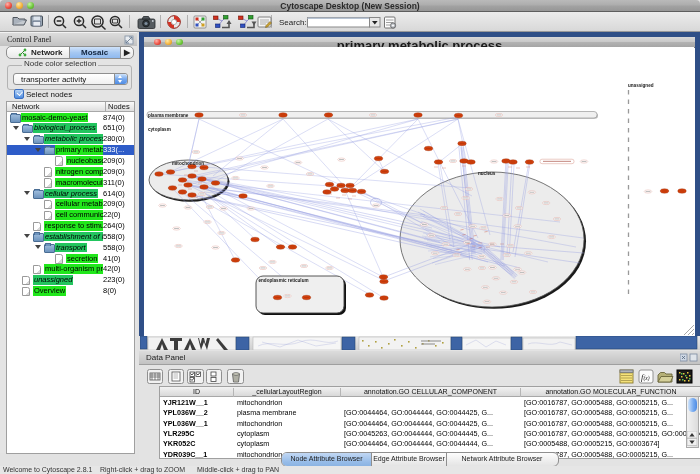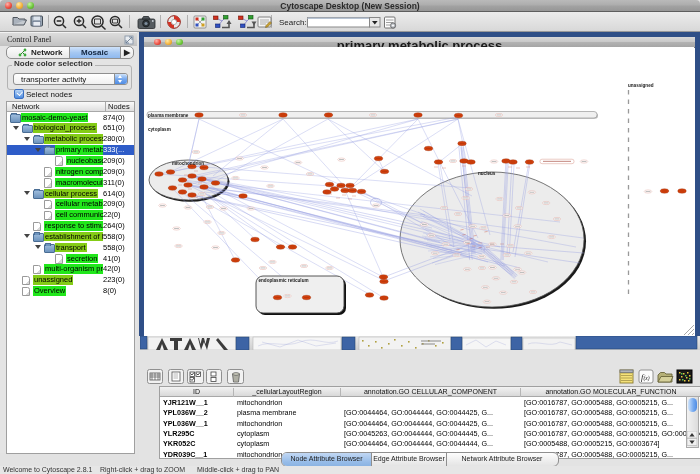--- a/index.html
+++ b/index.html
@@ -12,38 +12,38 @@
 
 #toolbar{left:0;top:12px;width:700px;height:19px;background:linear-gradient(#ececec,#d8d8d8);border-bottom:1px solid #9a9a9a;}
 
 #cp-header{left:0;top:32px;width:137px;height:13px;background:linear-gradient(#dcdcdc,#c2c2c2);border-bottom:1px solid #9f9f9f;border-top:1px solid #f2f2f2;font-family:Liberation Serif, serif;}
 #cp-header span{position:absolute;left:7px;top:2px;font-size:8px;color:#1c1c1c;}
 #cp-body{left:0;top:46px;width:137px;height:407px;background:#e4e4e4;}
 #cp-tabs{position:absolute;left:6px;top:0px;width:126px;height:11px;border:1px solid #8f8f8f;border-radius:5px;background:linear-gradient(#fdfdfd,#e9e9e9);overflow:hidden;}
 #tab-mosaic{position:absolute;left:62px;top:0;width:50px;height:11px;background:linear-gradient(#cfe2fa,#a6c8f2 50%,#8fb9ef);border-left:1px solid #8f8f8f;border-right:1px solid #8f8f8f;}
 #cp-tabs .lbl{position:absolute;top:1px;font-size:8px;font-weight:bold;color:#222;}
 #grpbox{position:absolute;left:7px;top:19px;width:123px;height:23px;border:1px solid #b3b3b3;border-radius:3px;}
-#grpbox-lbl{position:absolute;left:12px;top:13px;font-size:8px;font-weight:bold;color:#333;background:#e4e4e4;padding:0 2px;}
+#grpbox-lbl{position:absolute;left:22px;top:13px;font-size:8px;font-weight:normal;color:#333;background:#e4e4e4;padding:0 2px;}
 #dropdown{position:absolute;left:13px;top:27px;width:113px;height:10px;background:linear-gradient(#ffffff,#f0f0f0);border:1px solid #8f8f8f;border-radius:3px;}
 #dropdown .txt{position:absolute;left:7px;top:0.5px;font-size:8px;color:#111;}
 #dd-step{position:absolute;right:0px;top:0px;width:12px;height:10px;border-radius:0 3px 3px 0;background:linear-gradient(#cde2fb,#77a9ee 50%,#4f8ce4);border-left:1px solid #8f8f8f;}
 #dd-step:before{content:"";position:absolute;left:3px;top:1.2px;width:0;height:0;border-left:2.8px solid transparent;border-right:2.8px solid transparent;border-bottom:3.2px solid #fff;}
 #dd-step:after{content:"";position:absolute;left:3px;bottom:1.2px;width:0;height:0;border-left:2.8px solid transparent;border-right:2.8px solid transparent;border-top:3.2px solid #fff;}
 #chk{position:absolute;left:14px;top:43px;width:8px;height:8px;border-radius:2px;background:linear-gradient(#b7d4f5,#4d8be0);border:1px solid #3a6fc2;}
 #chk:after{content:"";position:absolute;left:1.5px;top:0.5px;width:4px;height:2.5px;border:1.6px solid #fff;border-top:none;border-right:none;transform:rotate(-50deg);}
 #chk-lbl{position:absolute;left:26px;top:44px;font-size:8px;color:#111;}
 #treebox{position:absolute;left:6px;top:55px;width:127px;height:351px;border:1px solid #9f9f9f;background:#fff;}
 #treehdr{position:absolute;left:0;top:0;width:127px;height:9px;background:linear-gradient(#fafafa,#dedede);border-bottom:1px solid #a8a8a8;font-size:7.5px;color:#111;}
 #treehdr .c2{position:absolute;left:98px;top:0;border-left:1px solid #a8a8a8;width:28px;padding-left:2px;}
 .trow{position:absolute;left:0;width:127px;height:10.7px;font-size:7.5px;color:#000;white-space:nowrap;}
 .trow .tri{position:absolute;top:3px;width:0;height:0;border-left:3.2px solid transparent;border-right:3.2px solid transparent;border-top:4px solid #444;}
 .trow .lab{position:absolute;top:0.6px;padding:0 1px;line-height:9.5px;}
 .trow .val{position:absolute;left:96px;top:0.6px;line-height:9.5px;}
 .gbg{background:#21e71b;}
-.rbg{background:#84cc16;}
+.rbg{background:#22c55e;font-style:italic;}
 .selrow{background:#2e5cc8;}
 
 .fold{position:absolute;top:2px;width:9px;height:6.5px;background:linear-gradient(#9dbbdb,#6c93bd);border:0.8px solid #4a6d94;border-radius:1px;}
 .fold:before{content:"";position:absolute;left:0px;top:-2px;width:4px;height:1.4px;background:#6c93bd;border:0.8px solid #4a6d94;border-bottom:none;border-radius:1px 1px 0 0;}
 .file{position:absolute;top:1px;width:5.5px;height:7.5px;background:linear-gradient(135deg,#fff 70%,#d8d8d8 70%);border:0.8px solid #9a9a9a;border-radius:0 2.5px 0 0;}
 
 #netframe{left:139px;top:32px;width:561px;height:304px;background:#2f4f87;}
 #nf-inner{position:absolute;left:5px;top:5px;right:5px;bottom:0;background:#fff;}
 #nf-title{position:absolute;left:5px;top:5px;right:5px;height:10px;background:linear-gradient(#d9d9d9,#c9c9c9 45%,#b2b2b2 55%,#a5a5a5);border-bottom:1px solid #7c7c7c;}
 #nf-title .tl{position:absolute;top:1.5px;width:6.5px;height:6.5px;border-radius:50%;}
@@ -758,20 +758,28 @@
         <rect x="288" y="4" width="1.6" height="1.6"></rect>
         <rect x="295" y="9" width="1.6" height="1.6"></rect>
         <rect x="302" y="6" width="1.6" height="1.6"></rect>
       </g>
       <g stroke="#8a8a8a" stroke-width="1">
         <path d="M281 5 h20 M281 8 h14"></path>
       </g>
     </svg>
   </div>
 <div class="abs" id="dp">
+  <div id="dp-header">
+      <span>Data Panel</span>
+    <svg style="position:absolute;right:2px;top:2px" width="18" height="9">
+      <rect x="0" y="1" width="7" height="7" fill="#cfd8e4" stroke="#7a8aa0" stroke-width="0.8"></rect>
+      <rect x="10" y="1" width="7" height="7" fill="#dfe4ea" stroke="#7a8aa0" stroke-width="0.8"></rect>
+      <path d="M2 3 L5 6 M5 3 L2 6" stroke="#54667e" stroke-width="0.8"></path>
+    </svg>
+  </div>
   <svg style="position:absolute;left:8px;top:19px" width="250" height="16">
     <g stroke="#909090" stroke-width="1">
       <rect x="0.5" y="0.5" width="15" height="14" rx="2" fill="#f2f2f2"></rect>
       <rect x="21.5" y="0.5" width="15" height="14" rx="2" fill="#f2f2f2"></rect>
       <rect x="40.5" y="0.5" width="16" height="14" rx="2" fill="#f2f2f2"></rect>
       <rect x="59.5" y="0.5" width="15" height="14" rx="2" fill="#f2f2f2"></rect>
       <rect x="80.5" y="0.5" width="16" height="14" rx="2" fill="#f2f2f2"></rect>
     </g>
     <g>
       <rect x="3" y="4" width="10" height="7" fill="#fff" stroke="#555" stroke-width="0.8"></rect>

